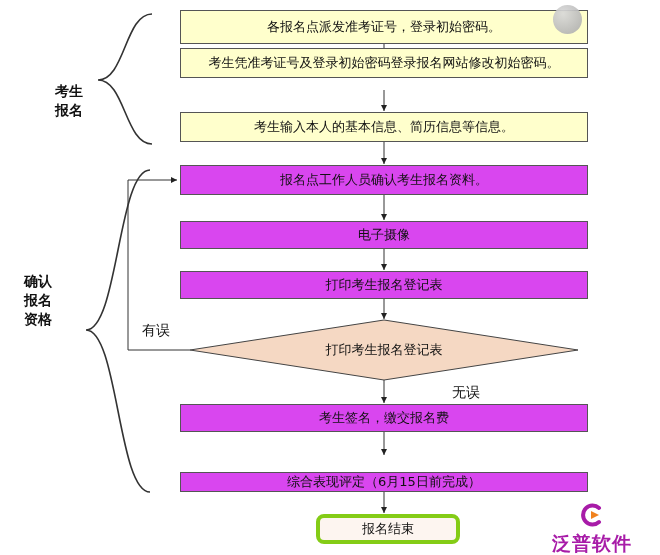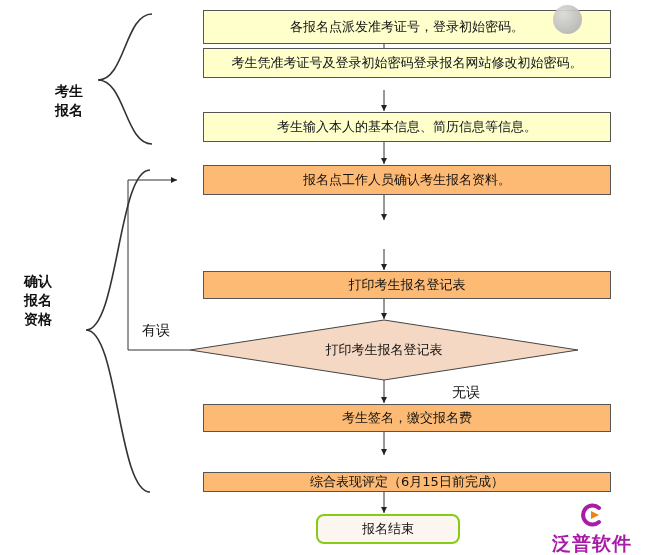--- a/index.html
+++ b/index.html
@@ -23,45 +23,44 @@
     width: 408px;
     box-sizing: border-box;
     border: 1px solid #555;
     display: flex;
     align-items: center;
     justify-content: center;
     text-align: center;
     font-size: 13px;
     color: #111;
     z-index: 1;
-    margin-left: 23px;
   }
   .yellow { background: #ffffcc; }
-  .peach  { background: #fdba74; }
+  .peach  { background: #d946ef; }
   .diamond-label {
     position: absolute;
     left: 190px;
     top: 320px;
     width: 388px;
     height: 60px;
     display: flex;
     align-items: center;
     justify-content: center;
     font-size: 13px;
     color: #111;
     z-index: 1;
   }
   .end-box {
     position: absolute;
     left: 316px;
     top: 514px;
     width: 144px;
     height: 30px;
     box-sizing: border-box;
-    border: 2px solid #84cc16;
+    border: 4px solid #84cc16;
     border-radius: 8px;
     background: #fdf5f0;
     display: flex;
     align-items: center;
     justify-content: center;
     font-size: 13px;
     color: #111;
     z-index: 1;
   }
   .side-label {
@@ -145,20 +144,21 @@
     <path d="M152,14 C125,14 125,80 98,80 C125,80 125,144 152,144" fill="none" stroke="#333" stroke-width="1.6"></path>
     <path d="M150,170 C118,170 118,330 86,330 C118,330 118,492 150,492" fill="none" stroke="#333" stroke-width="1.6"></path>
 
     <polygon points="384,320 578,350 384,380 190,350" fill="#f5d8c3" stroke="#444" stroke-width="1"></polygon>
   </svg>
 
   <div class="box yellow" style="top:10px;  height:34px;">各报名点派发准考证号，登录初始密码。</div>
   <div class="box yellow" style="top:48px;  height:30px;">考生凭准考证号及登录初始密码登录报名网站修改初始密码。</div>
   <div class="box yellow" style="top:112px; height:30px;">考生输入本人的基本信息、简历信息等信息。</div>
   <div class="box peach" style="top:165px; height:30px;">报名点工作人员确认考生报名资料。</div>
+  <div class="box peach" style="top:221px; height:28px;">电子摄像</div>
   <div class="box peach" style="top:271px; height:28px;">打印考生报名登记表</div>
   <div class="box peach" style="top:404px; height:28px;">考生签名，缴交报名费</div>
   <div class="box peach" style="top:472px; height:20px;">综合表现评定（6月15日前完成）</div>
 
   <div class="diamond-label">打印考生报名登记表</div>
 
   <div class="edge-label" style="left:142px; top:322px;">有误</div>
   <div class="edge-label" style="left:452px; top:384px;">无误</div>
 
   <div class="side-label" style="left:14px; top:82px;  width:36px;margin-left:37px;">考生

